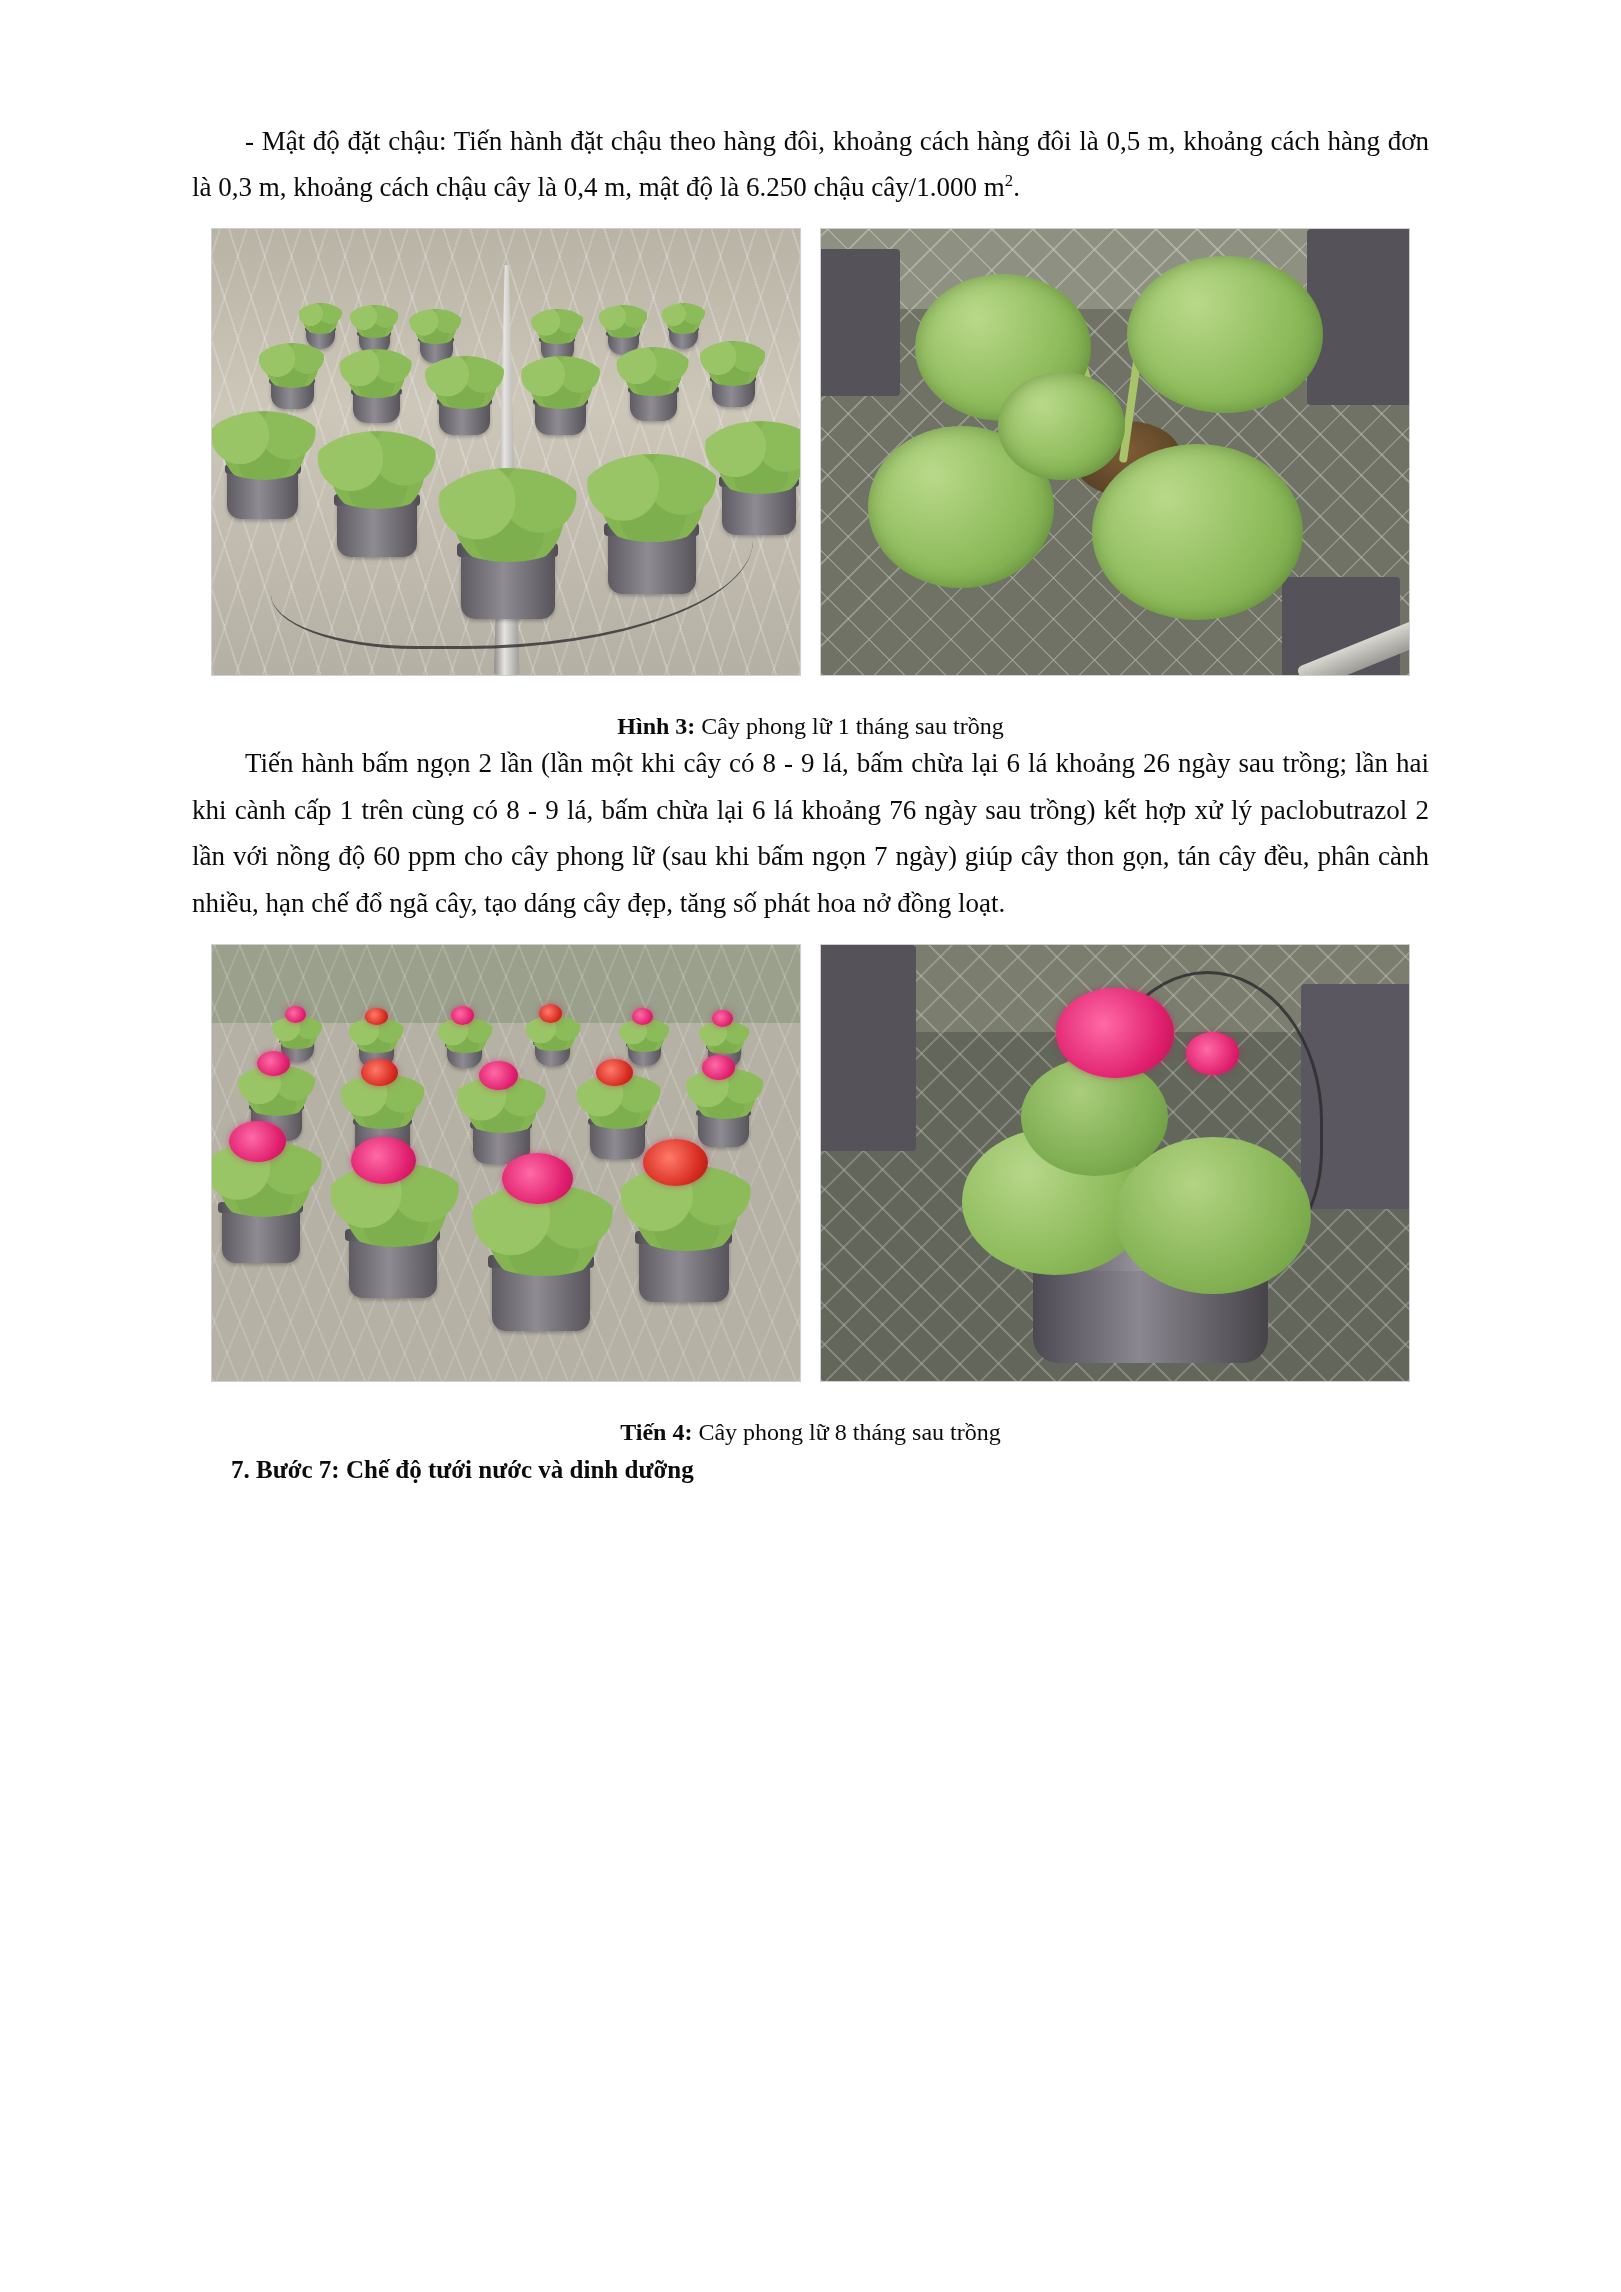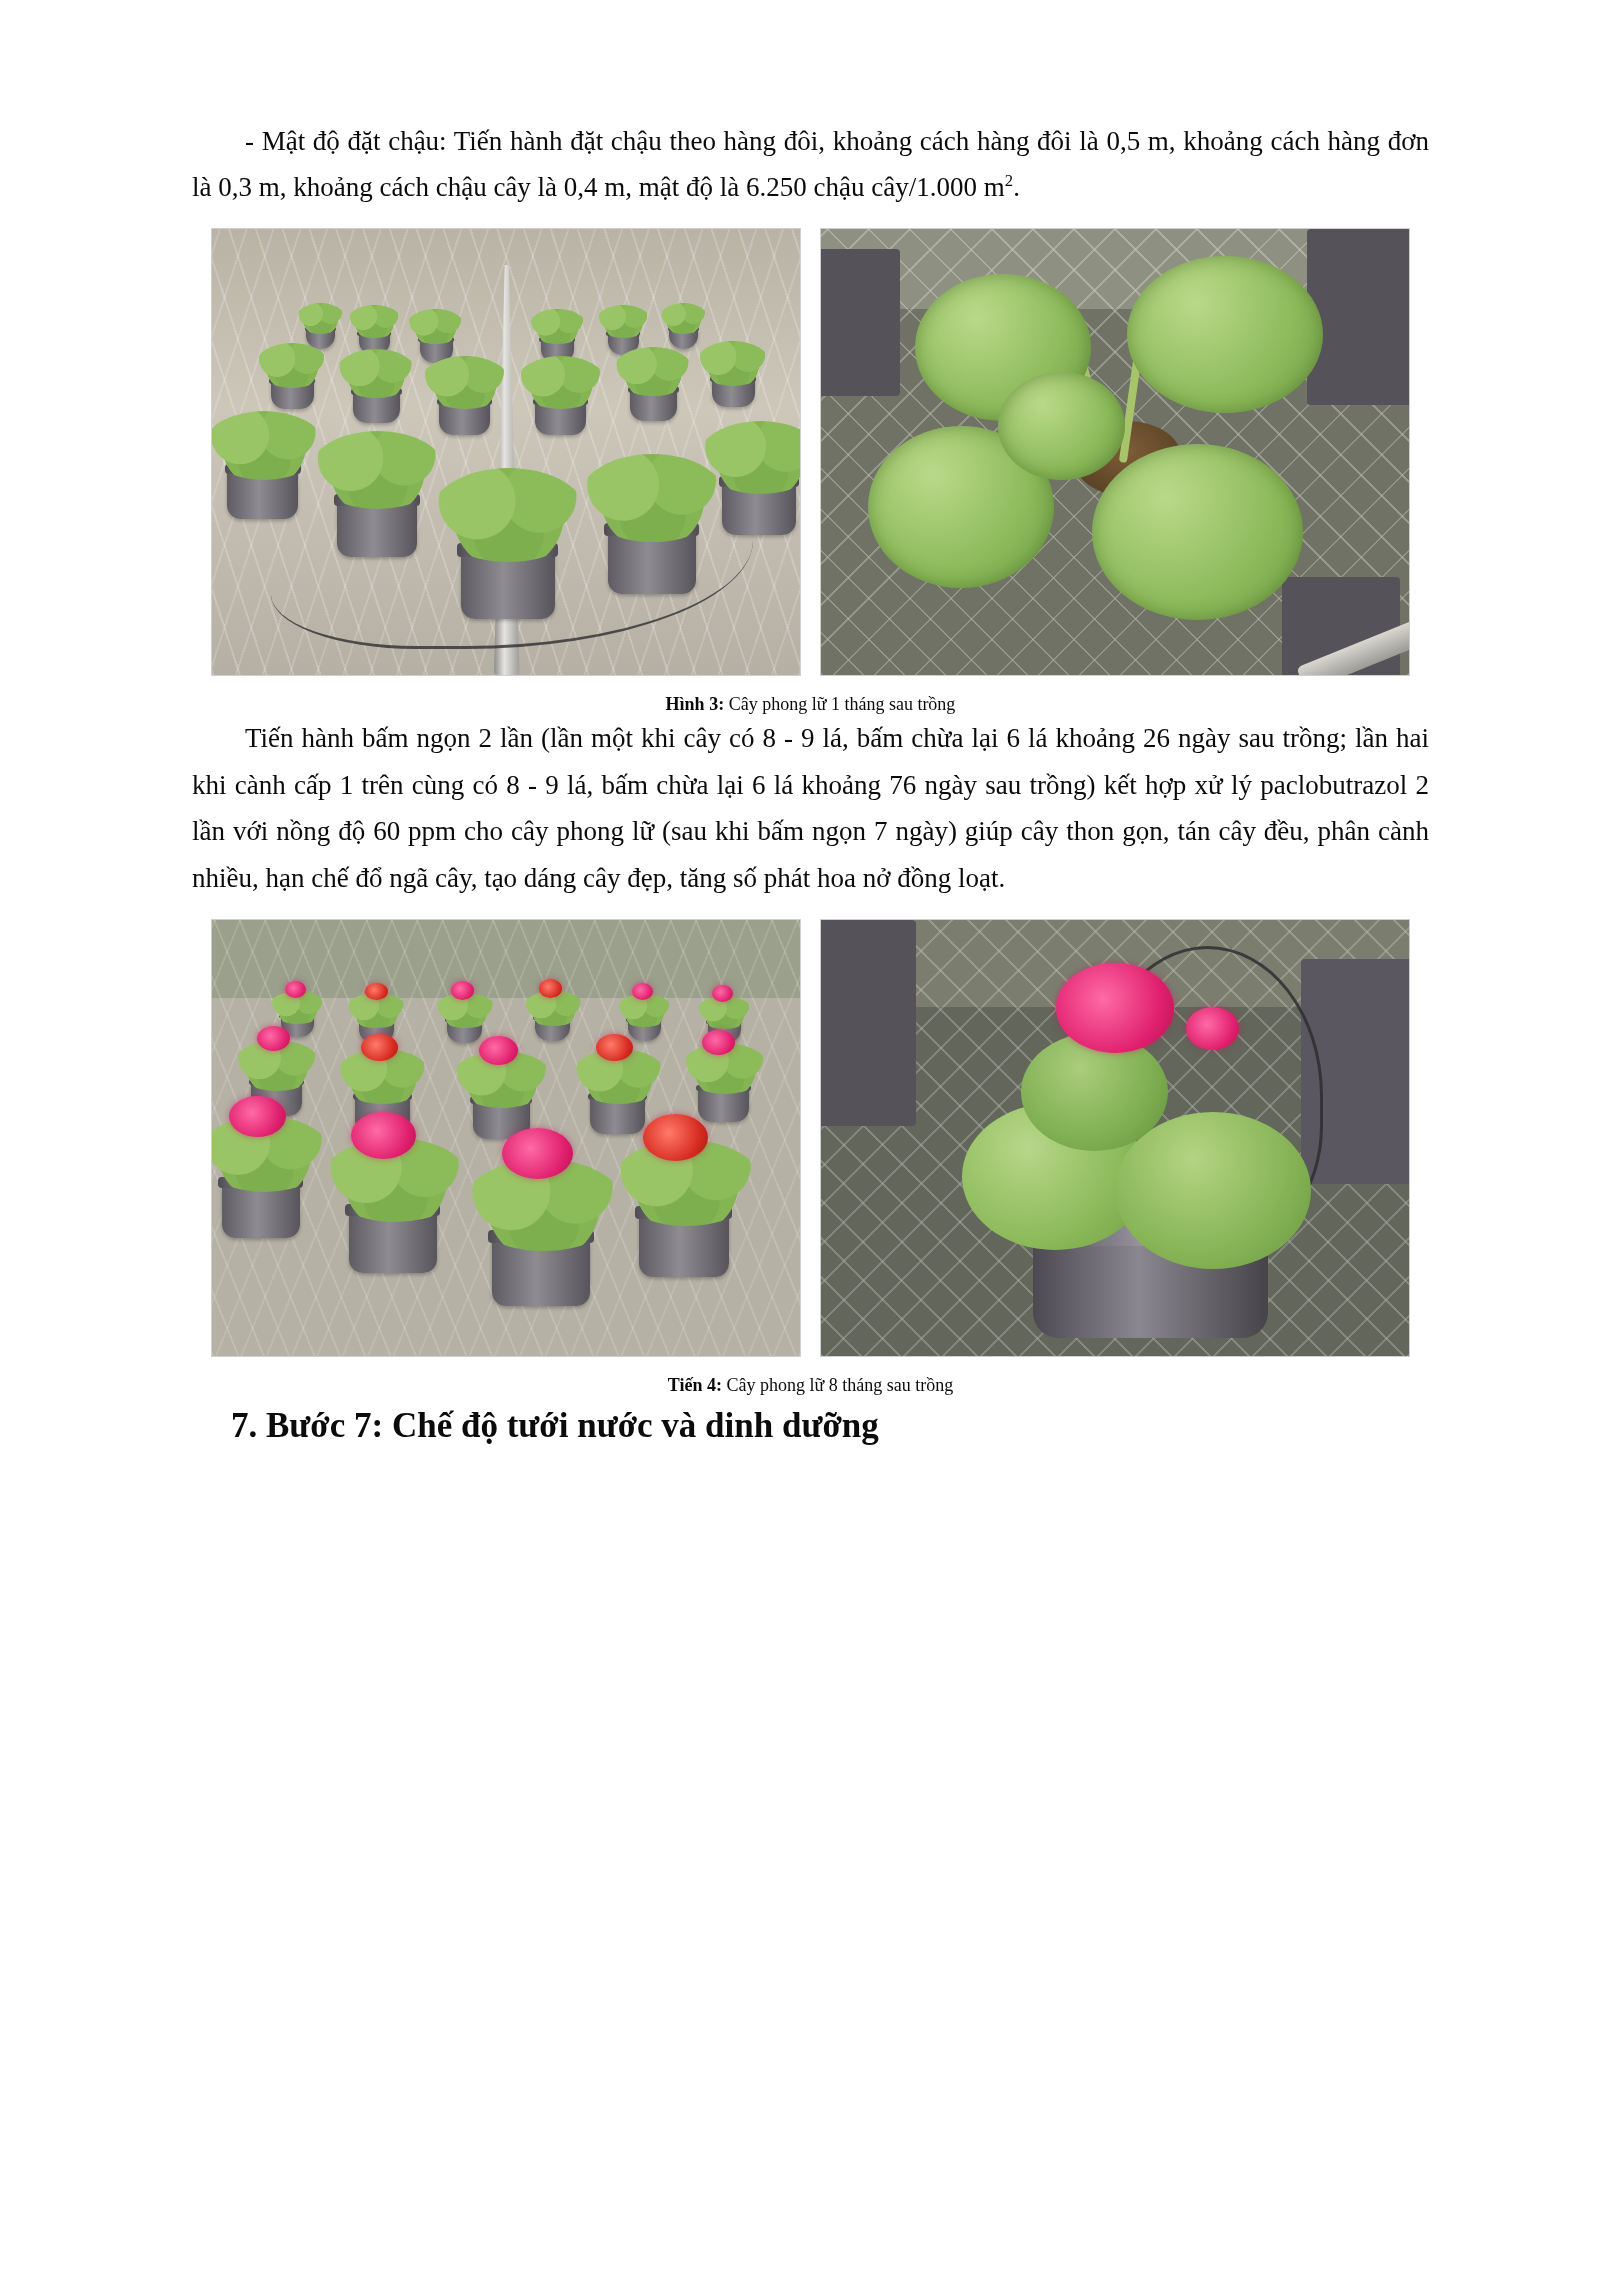--- a/index.html
+++ b/index.html
@@ -40,34 +40,34 @@
     justify-content: center;
     align-items: stretch;
   }
   .photo {
     position: relative;
     overflow: hidden;
     border: 1px solid #cfcfcf;
   }
   .fig-caption {
     text-align: center;
-    font-size: 18px;
-    margin-top: 18px;
+    font-size: 24px;
+    margin-top: 37px;
   }
   .fig-caption b { font-weight: bold; }
 
   .italic-line {
     font-style: italic;
     font-size: 27px;
     text-indent: 53px;
     margin-top: 15.7px;
   }
   .section-heading {
     font-weight: bold;
-    font-size: 35px;
+    font-size: 25px;
     text-indent: 39px;
     margin-top: 9.8px;
   }
 
   
   .p1 { width: 588px; height: 446px; background: linear-gradient(#cfcabc, #bdb8ab); }
   .p1 .floor {
     position: absolute; inset: 0;
     background:
       repeating-linear-gradient(72deg, rgba(255,255,255,.20) 0 2px, rgba(0,0,0,0) 2px 25.5px),

